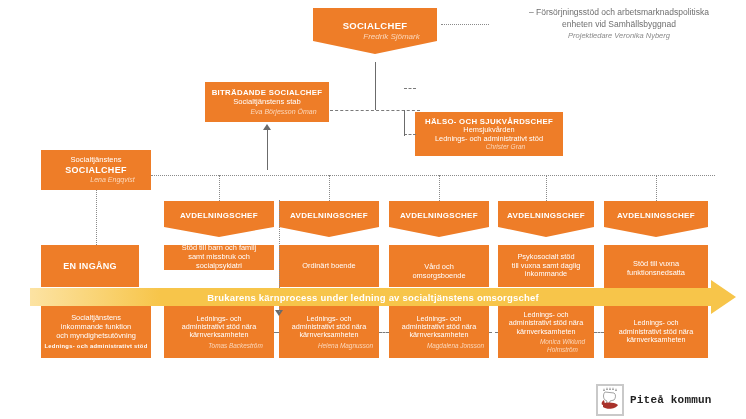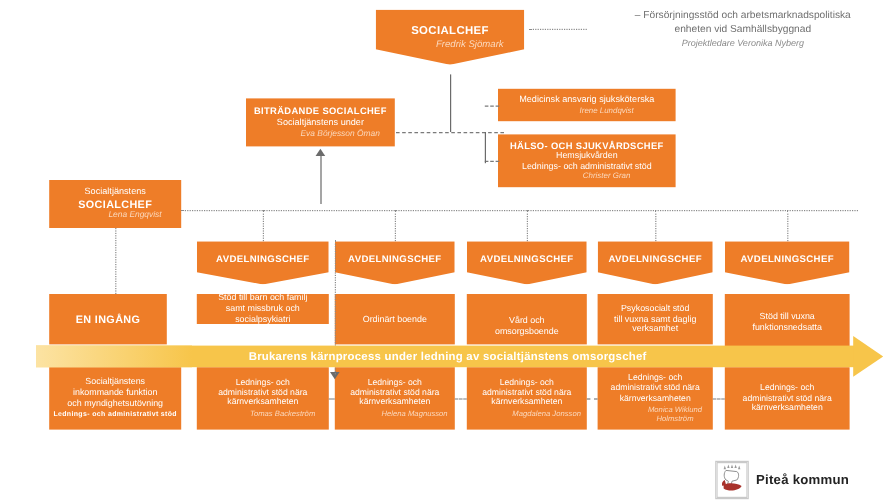--- a/index.html
+++ b/index.html
@@ -108,21 +108,21 @@
   
   #logo-wrap{
     position:absolute;left:596px;top:384px;
     display:flex;align-items:center;gap:6px;
   }
   #logo-shield{
     width:26px;height:30px;background:#ffffff;
     border:1px solid #c9c9c9;
     display:block;
   }
-  #logo-text{font-size:11px;font-weight:bold;color:#222222;letter-spacing:.2px;}
+  #logo-text{font-size:11px;font-weight:bold;color:#222222;letter-spacing:.2px;font-family:Liberation Mono, monospace;}
 </style>
 </head>
 <body>
 
 <div id="canvas">
 
   <div class="box chev" id="socialchef" style="left:313px;top:8px;width:124px;height:46px;">
     <div class="title" style="font-size:9.5px;">SOCIALCHEF</div>
     <div class="name" style="font-size:8px;margin-top:1px;">Fredrik Sjömark</div>
   </div>
@@ -134,31 +134,27 @@
     <div>enheten vid Samhällsbyggnad</div>
     <div class="pl">Projektledare Veronika Nyberg</div>
   </div>
 
   <div class="solidline-v" style="left:375px;top:62px;height:48px;"></div>
 
   <div class="dash-h" style="left:330px;top:110px;width:90px;"></div>
 
   <div class="box" id="bitradande" style="left:205px;top:82px;width:124px;height:40px;">
     <div class="title" style="font-size:7.8px;">BITRÄDANDE SOCIALCHEF</div>
-    <div class="sub" style="font-size:7.6px;margin-top:1px;">Socialtjänstens under</div>
+    <div class="sub" style="font-size:7.6px;margin-top:1px;">Socialtjänstens stab</div>
     <div class="name" style="font-size:7px;margin-top:1px;">Eva Börjesson Öman</div>
   </div>
 
   <div class="solidline-v" style="left:267px;top:130px;height:40px;"></div>
   <div class="arrow-up" style="left:263px;top:124px;"></div>
 
-  <div class="box" id="mas" style="left:415px;top:74px;width:148px;height:27px;">
-    <div class="sub" style="font-size:7.6px;">Medicinsk ansvarig sjuksköterska</div>
-    <div class="name" style="font-size:6.6px;margin-top:1px;">Irene Lundqvist</div>
-  </div>
   <div class="dash-h" style="left:404px;top:88px;width:12px;"></div>
 
   <div class="box" id="halso" style="left:415px;top:112px;width:148px;height:44px;">
     <div class="title" style="font-size:7.8px;">HÄLSO- OCH SJUKVÅRDSCHEF</div>
     <div class="sub" style="font-size:7.4px;">Hemsjukvården</div>
     <div class="sub" style="font-size:7.4px;">Lednings- och administrativt stöd</div>
     <div class="name" style="font-size:6.6px;">Christer Gran</div>
   </div>
   <div class="dash-h" style="left:404px;top:134px;width:12px;"></div>
   <div class="solidline-v" style="left:404px;top:110px;height:26px;"></div>
@@ -229,21 +225,21 @@
         <div class="name" style="font-size: 6.4px; margin-top: 2px;">Magdalena Jonsson</div>
       </div>
       <div class="dash-h" style="left: 379px; top: 332px; width: 10px;"></div>
       <div class="dotline-v" style="left: 546px; top: 175px; height: 26px;"></div>
       <div class="box chev" style="left: 498px; top: 201px; width: 96px; height: 36px;">
         <div class="title" style="font-size: 8px; margin-top: -6px;">AVDELNINGSCHEF</div>
       </div>
       <div class="box" style="left: 498px; top: 245px; width: 96px; height: 42px;">
         <div class="sub" style="font-size: 7.4px;">Psykosocialt stöd</div>
         <div class="sub" style="font-size: 7.4px;">till vuxna samt daglig</div>
-        <div class="sub" style="font-size: 7.4px;">verksamhet</div>
+        <div class="sub" style="font-size: 7.4px;">inkommande</div>
       </div>
       <div class="box" style="left: 498px; top: 306px; width: 96px; height: 52px;">
         <div class="sub" style="font-size: 7.2px;">Lednings- och</div>
         <div class="sub" style="font-size: 7.2px;">administrativt stöd nära</div>
         <div class="sub" style="font-size: 7.2px;">kärnverksamheten</div>
         <div class="name" style="font-size: 6.4px; margin-top: 2px;">Monica Wiklund Holmström</div>
       </div>
       <div class="dash-h" style="left: 489px; top: 332px; width: 9px;"></div>
       <div class="dotline-v" style="left: 656px; top: 175px; height: 26px;"></div>
       <div class="box chev" style="left: 604px; top: 201px; width: 104px; height: 36px;">

